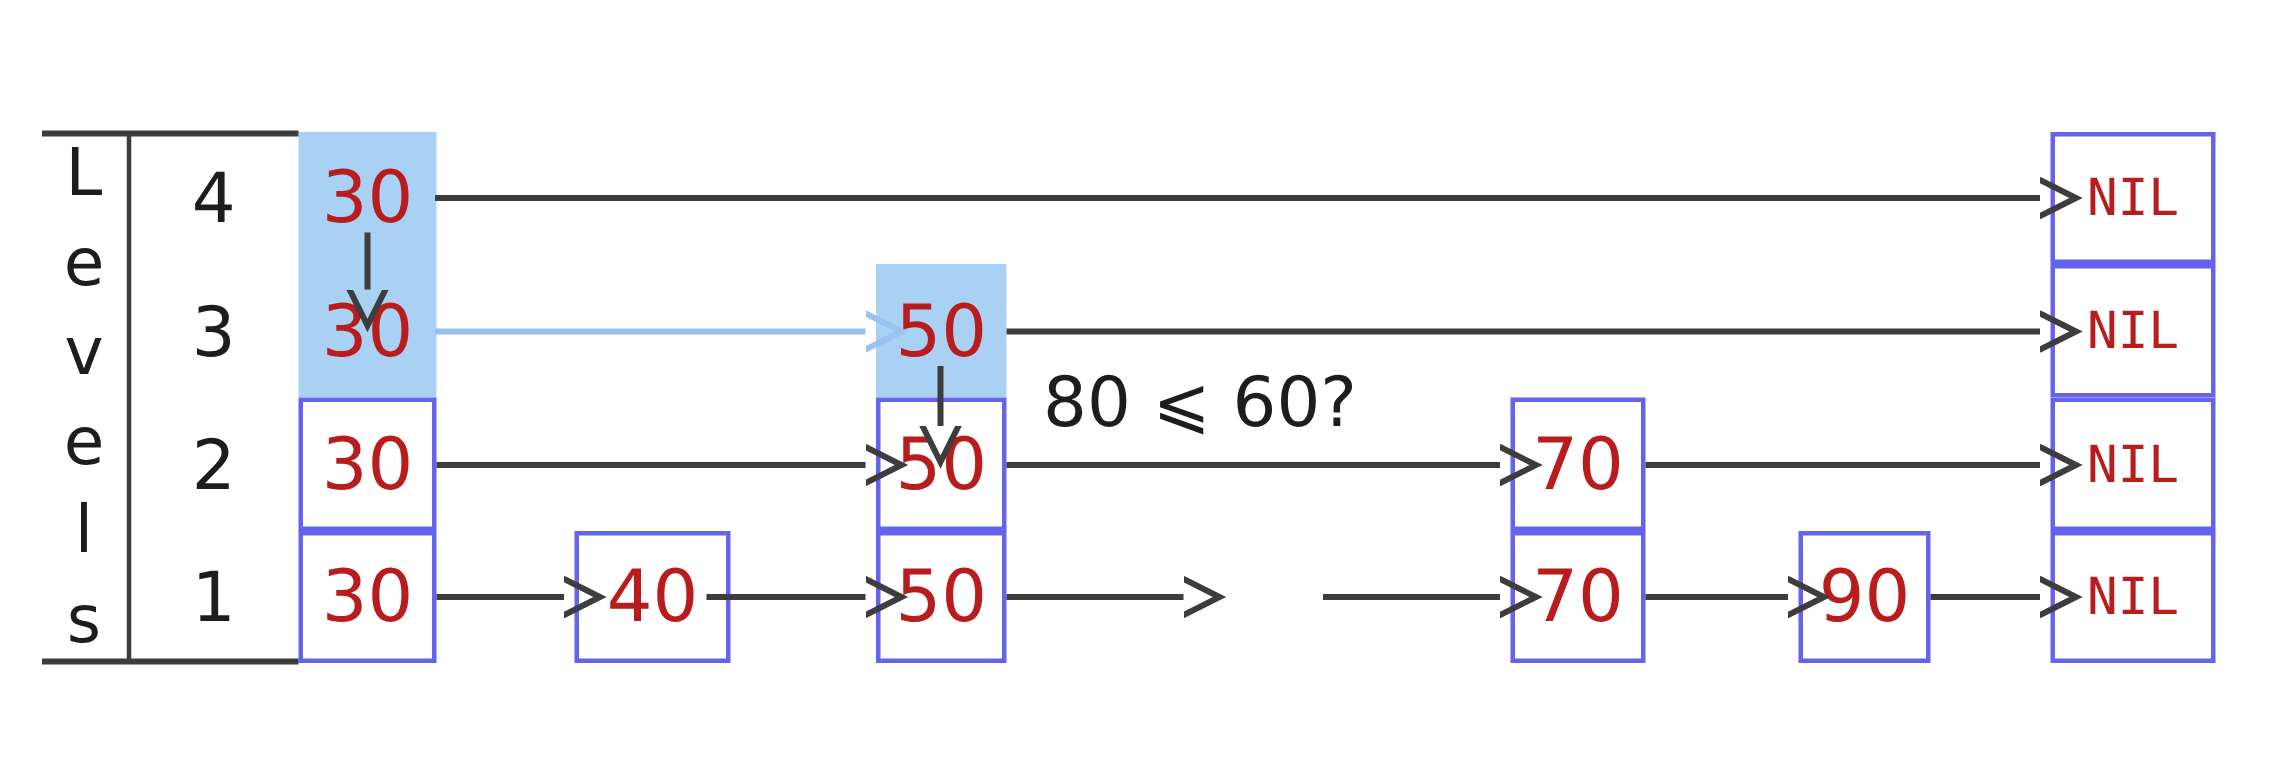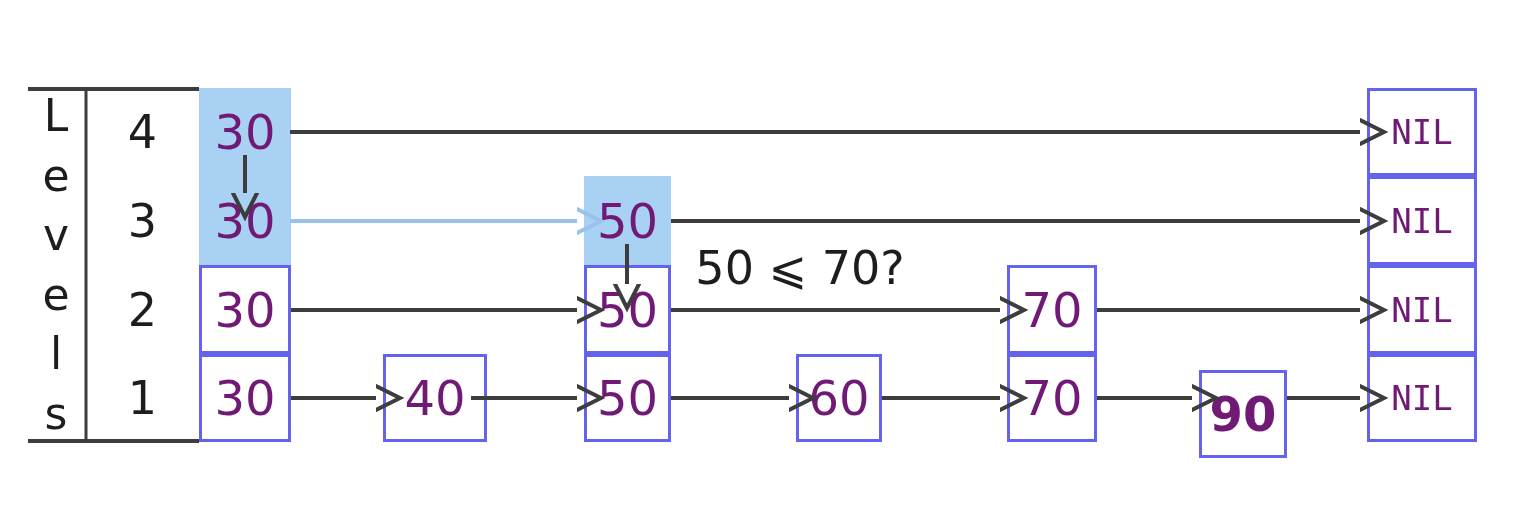--- a/index.html
+++ b/index.html
@@ -12,21 +12,21 @@
     color:#1d1d1d;
     overflow:hidden;
   }
   .cell{
     position:absolute;
     box-sizing:border-box;
     display:flex;
     align-items:center;
     justify-content:center;
     font-size:48px;
-    color:#701a75;
+    color:#b91c1c;
     background:#ffffff;
     border:3px solid #6363ee;
   }
   .cell.plain{background:transparent;border:none;}
   .hl-region{
     position:absolute;
     background:#a9d1f4;
   }
   .cell.hl{background:#a9d1f4;border:none;}
   .cell.nil{
@@ -87,33 +87,32 @@
   <div class="cell plain" style="left:199px;top:176px;width:92px;height:89px;">30</div>
   <div class="cell" style="left:199px;top:265px;width:92px;height:89px;">30</div>
   <div class="cell" style="left:199px;top:354px;width:92px;height:88px;">30</div>
 
   <div class="cell" style="left:383px;top:354px;width:104px;height:88px;">40</div>
 
   <div class="cell hl" style="left:584px;top:176px;width:87px;height:89px;">50</div>
   <div class="cell" style="left:584px;top:265px;width:87px;height:89px;">50</div>
   <div class="cell" style="left:584px;top:354px;width:87px;height:88px;">50</div>
 
-  <div class="cell" style="left:796px;top:354px;width:86px;height:88px;">60</div>
 
   <div class="cell" style="left:1007px;top:265px;width:90px;height:89px;">70</div>
   <div class="cell" style="left:1007px;top:354px;width:90px;height:88px;">70</div>
 
-  <div class="cell" style="left:1199px;top:370px;width:88px;height:88px;font-weight:bold;">90</div>
+  <div class="cell" style="left:1199px;top:354px;width:88px;height:88px;">90</div>
 
   <div class="cell nil" style="left:1367px;top:88px;width:110px;height:88px;">NIL</div>
   <div class="cell nil" style="left:1367px;top:176px;width:110px;height:89px;">NIL</div>
   <div class="cell nil" style="left:1367px;top:265px;width:110px;height:89px;">NIL</div>
   <div class="cell nil" style="left:1367px;top:354px;width:110px;height:88px;">NIL</div>
 
-  <div id="annotation">50 ⩽ 70?</div>
+  <div id="annotation">80 ⩽ 60?</div>
 
   <svg id="arrows-layer" width="1523" height="516" viewBox="0 0 1523 516">
     <defs>
       <marker id="ah" markerUnits="userSpaceOnUse" markerWidth="60" markerHeight="40" refX="0" refY="20" orient="auto">
         <path d="M -24 8 L 0 20 L -24 32" transform="translate(24,0)" fill="none" stroke="#3d3d3d" stroke-width="4" stroke-linecap="round"></path>
       </marker>
       <marker id="ahb" markerUnits="userSpaceOnUse" markerWidth="60" markerHeight="40" refX="0" refY="20" orient="auto">
         <path d="M -24 8 L 0 20 L -24 32" transform="translate(24,0)" fill="none" stroke="#99c2ee" stroke-width="4" stroke-linecap="round"></path>
       </marker>
     </defs>

